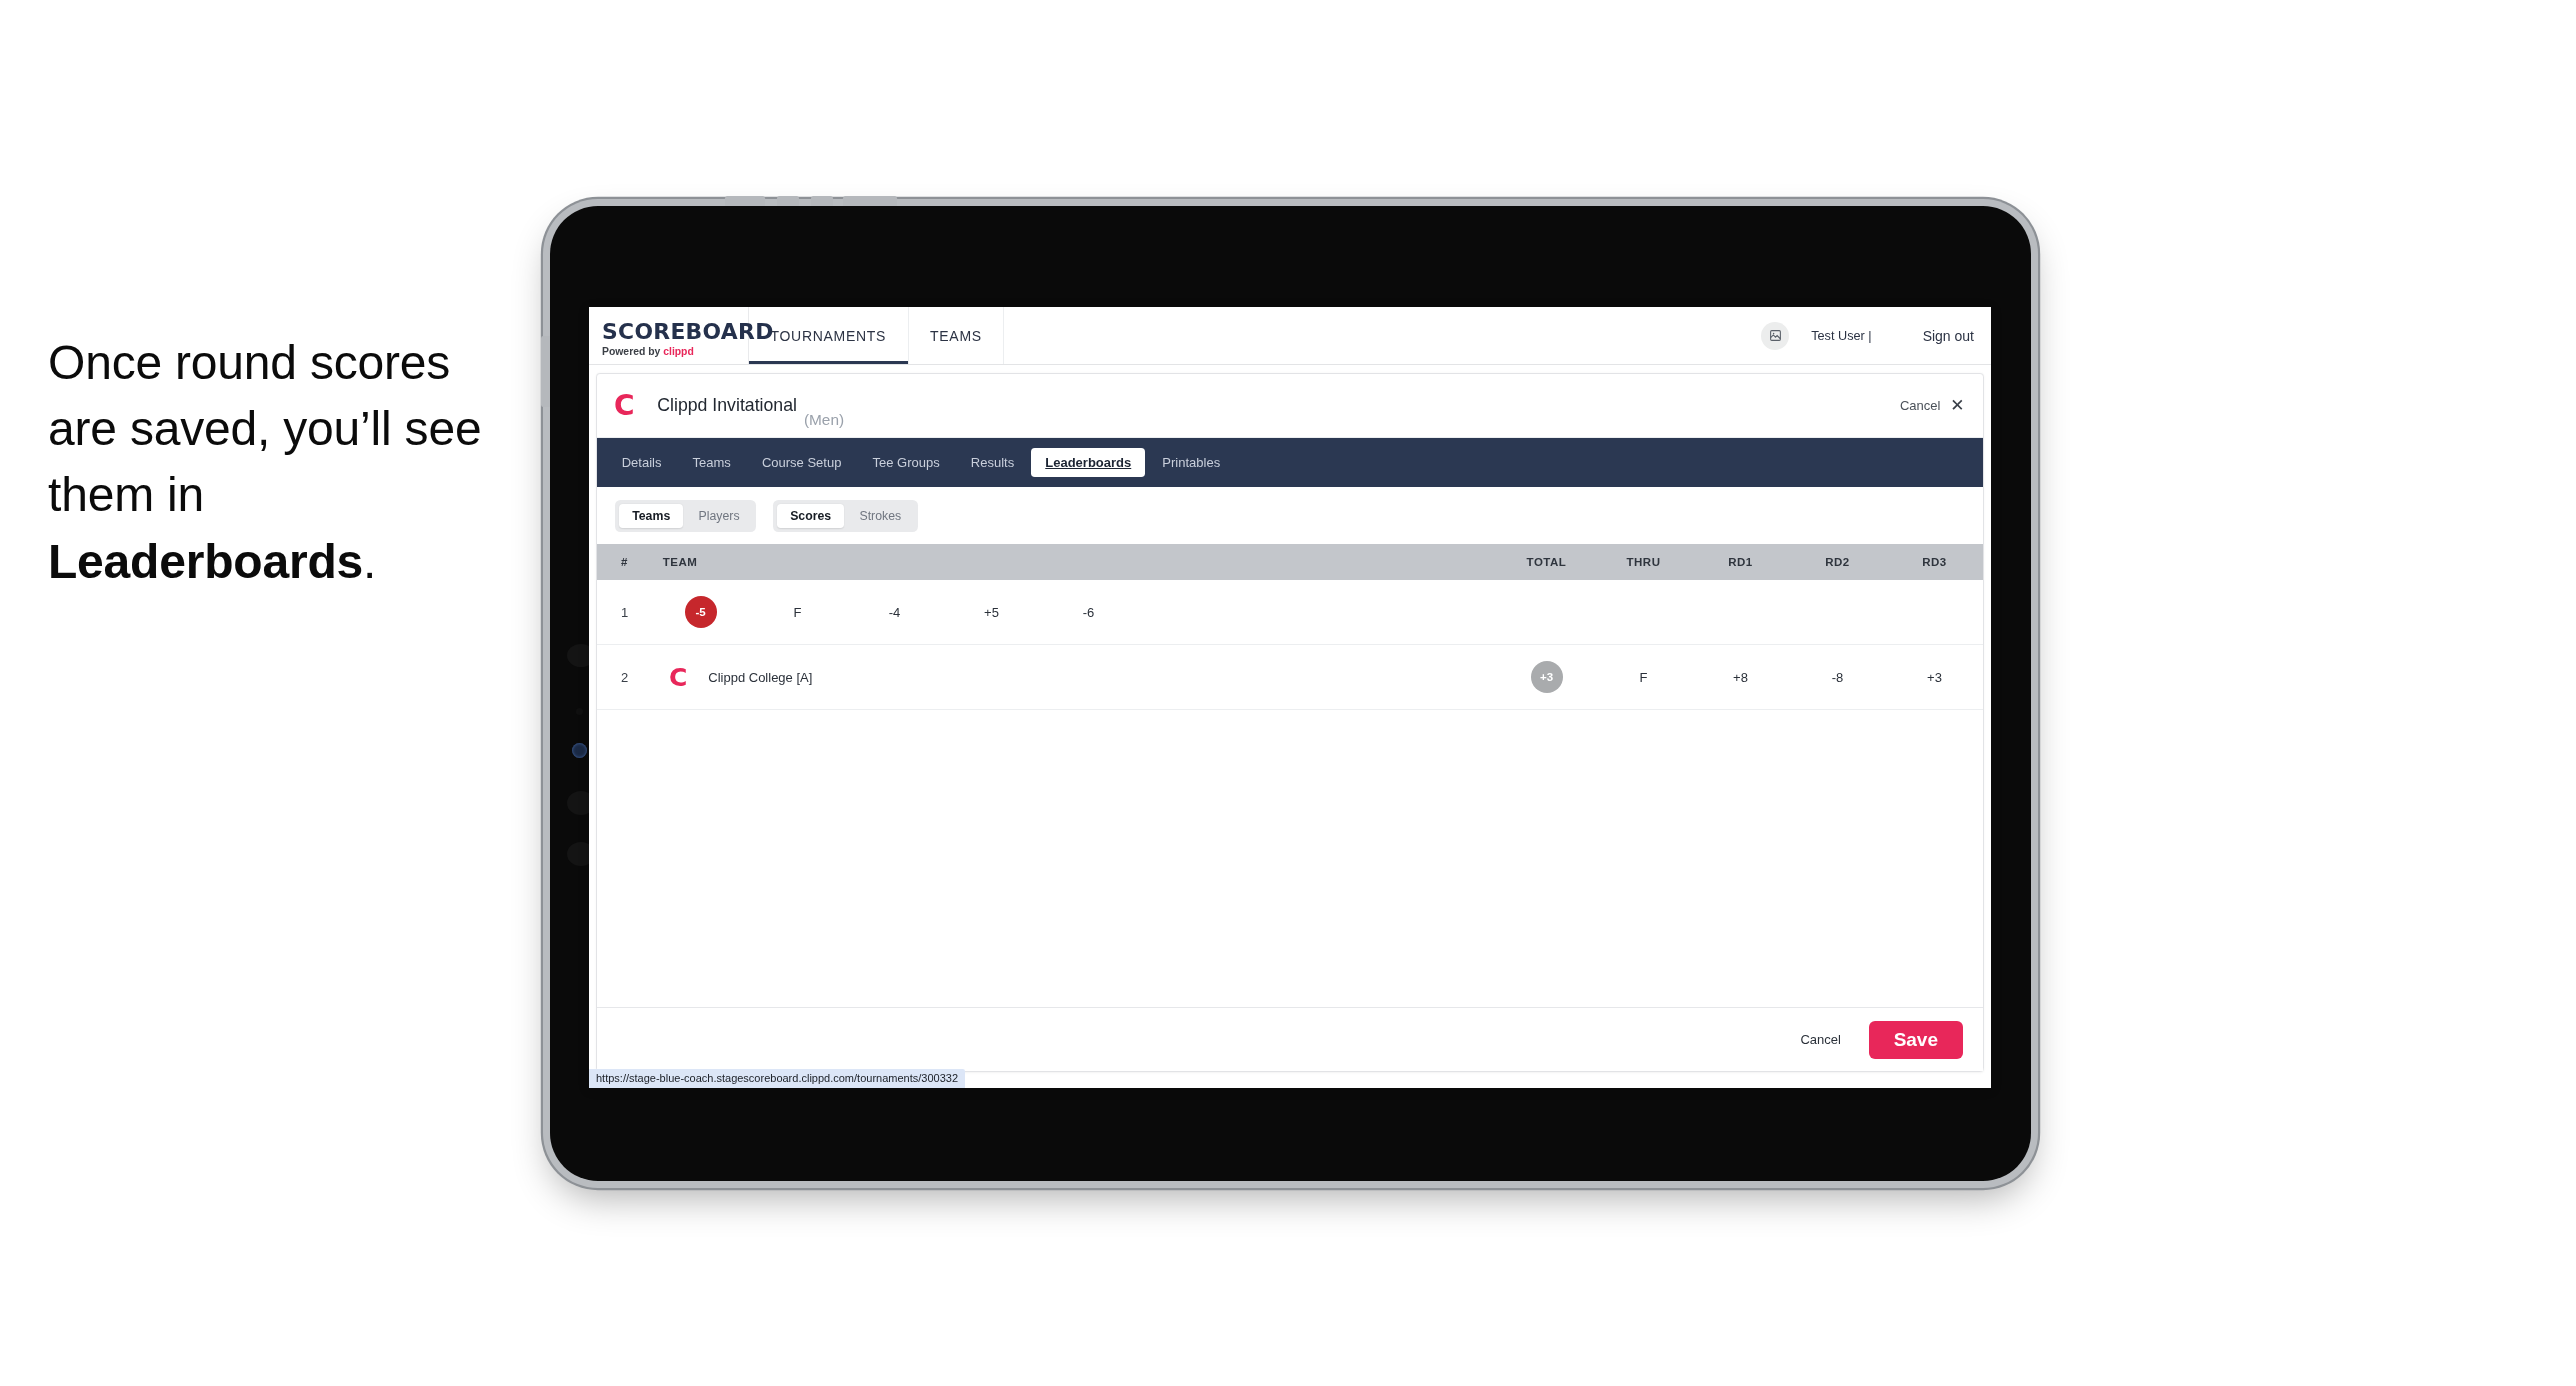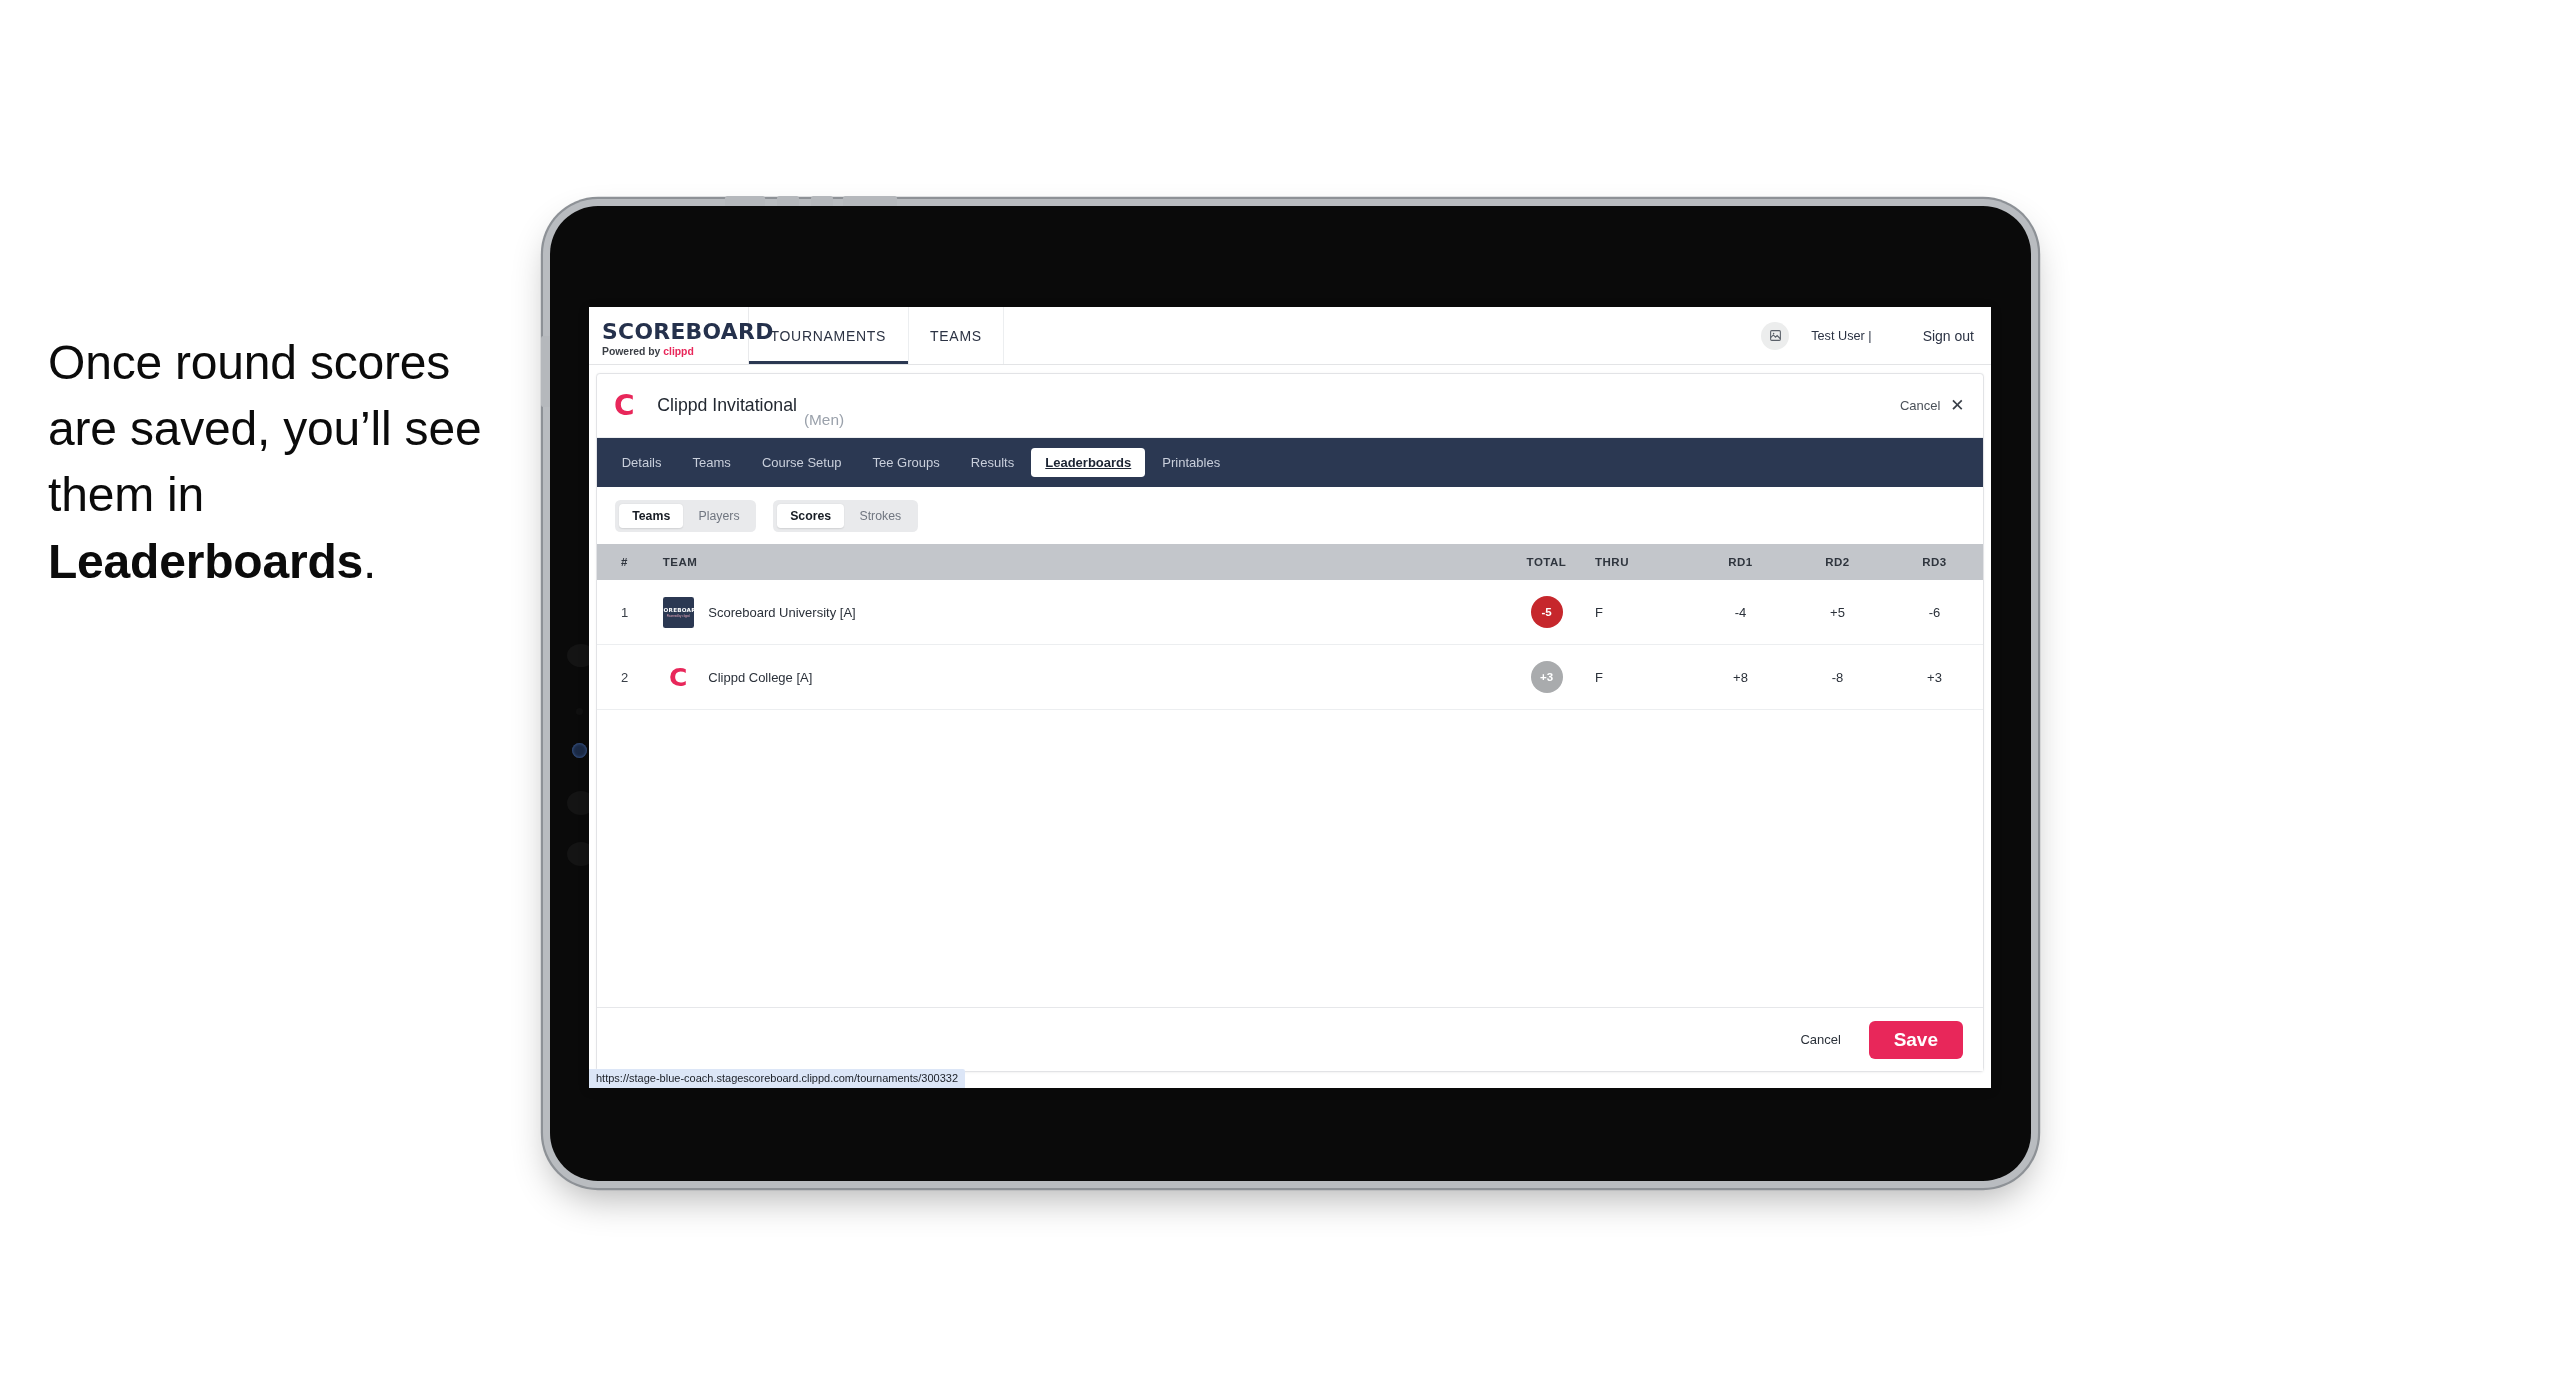--- a/index.html
+++ b/index.html
@@ -222,21 +222,21 @@
     height: 36px;
     display: flex; align-items: center;
     font-size: 11.5px;
     letter-spacing: 0.5px;
     color: #2f353e;
     font-weight: 600;
   }
   .c-rank  { width: 55px;  text-align: center; }
   .c-team  { flex: 1; padding-left: 10.7px; }
   .c-total { width: 97px; text-align: center; }
-  .c-thru  { width: 97px; text-align: left; }
+  .c-thru  { width: 97px; text-align: center; }
   .c-rd    { width: 97px; text-align: center; }
 
   .trow {
     height: 65px;
     display: flex; align-items: center;
     border-bottom: 0.8px solid #eceef0;
     font-size: 13px;
     color: #2b313a;
   }
   .trow .c-rank { font-size: 13px; color:#3a4049; }
@@ -385,27 +385,20 @@
             <div class="c-team">TEAM</div>
             <div class="c-total">TOTAL</div>
             <div class="c-thru">THRU</div>
             <div class="c-rd">RD1</div>
             <div class="c-rd">RD2</div>
             <div class="c-rd">RD3</div>
           </div>
 
           <div class="trow">
             <div class="c-rank">1</div>
-            <div class="c-team teamcell">
-              <div class="teamlogo-sq">
-                <div class="l1">SCOREBOARD</div>
-                <div class="l2">Powered by clippd</div>
-              </div>
-              <span>Scoreboard University [A]</span>
-            </div>
             <div class="c-total">
               <span class="badge neg">-5</span>
             </div>
             <div class="c-thru">F</div>
             <div class="c-rd">-4</div>
             <div class="c-rd">+5</div>
             <div class="c-rd">-6</div>
           </div>
 
           <div class="trow">

